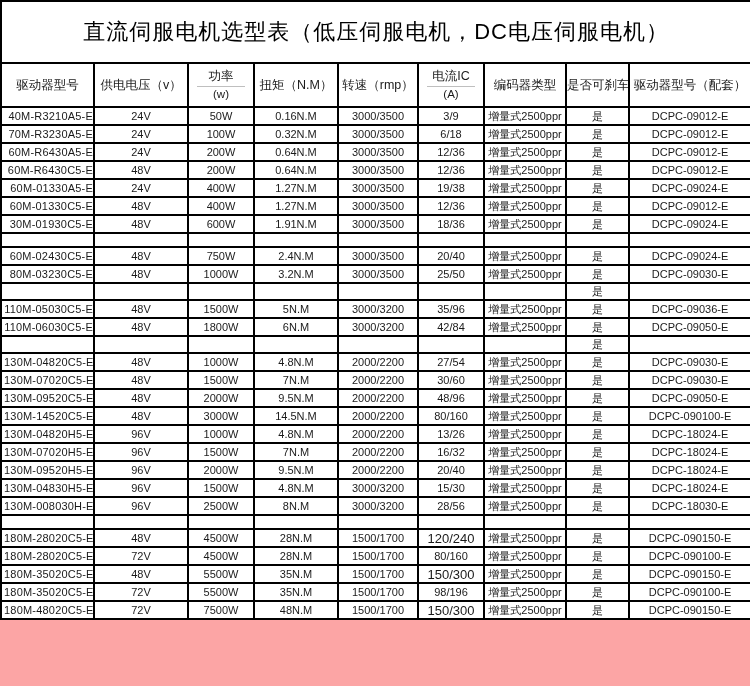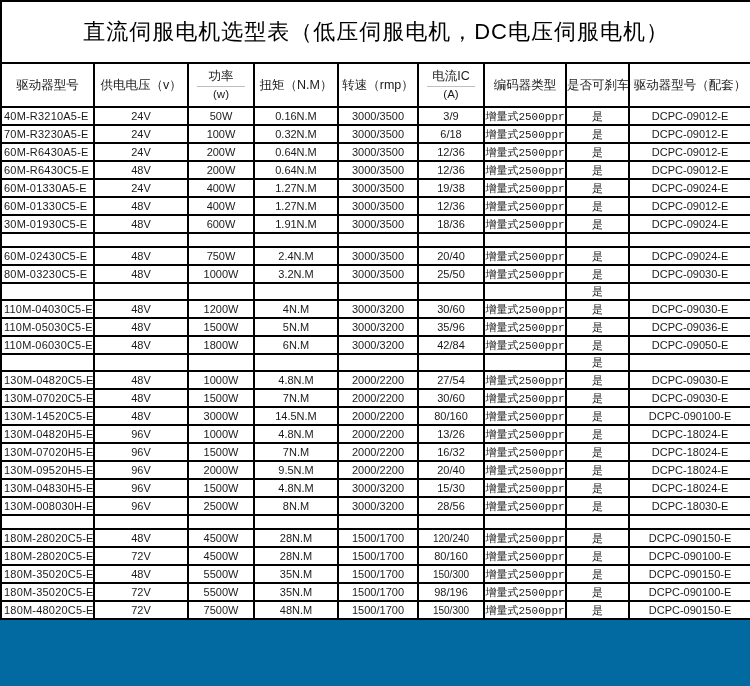--- a/index.html
+++ b/index.html
@@ -5,21 +5,21 @@
   html, body {
     margin: 0;
     padding: 0;
     background: #ffffff;
     font-family: "Liberation Sans", "DejaVu Sans", sans-serif;
     color: #1a1a1a;
   }
   .page {
     width: 750px;
     height: 686px;
-    background: #0369a1;
+    background: #fca5a5;
     overflow: hidden;
   }
   table.selection-table {
     width: 750px;
     border-collapse: collapse;
     table-layout: fixed;
     background: #ffffff;
   }
   table.selection-table th,
   table.selection-table td {
@@ -48,23 +48,23 @@
   .h-main { line-height: 15px; }
   .h-sub {
     line-height: 14px;
     font-size: 11.5px;
     border-top: 1px solid #bfbfbf;
     margin: 2px 8px 0 8px;
   }
   tbody tr.data td { height: 16px; font-size: 11px; }
   tbody tr.sep td  { height: 12px; font-size: 11px; }
   tbody td { text-align: center; vertical-align: middle; }
-  tbody td.c0 { text-align: left; padding-left: 2px; letter-spacing: 0.2px; }
-  tbody td.c6 { letter-spacing: 0; font-family: Liberation Mono, monospace; }
-  tbody td.c5.small { font-size: 10px; margin-top: 36px; }
+  tbody td.c0 { text-align: right; padding-left: 2px; letter-spacing: 0.2px; }
+  tbody td.c6 { letter-spacing: 0; }
+  tbody td.c5.small { font-size: 13px; margin-top: 36px; }
 </style>
 </head>
 <body>
 
 <div class="page">
   <table class="selection-table">
     <colgroup>
       <col style="width:93px">
       <col style="width:94px">
       <col style="width:66px">
@@ -227,31 +227,20 @@
           <td class="c1"></td>
           <td class="c2"></td>
           <td class="c3"></td>
           <td class="c4"></td>
           <td class="c5"></td>
           <td class="c6"></td>
           <td class="c7">是</td>
           <td class="c8"></td>
         </tr>
         <tr class="data">
-          <td class="c0">110M-04030C5-E</td>
-          <td class="c1">48V</td>
-          <td class="c2">1200W</td>
-          <td class="c3">4N.M</td>
-          <td class="c4">3000/3200</td>
-          <td class="c5">30/60</td>
-          <td class="c6">增量式2500ppr</td>
-          <td class="c7">是</td>
-          <td class="c8">DCPC-09030-E</td>
-        </tr>
-        <tr class="data">
           <td class="c0">110M-05030C5-E</td>
           <td class="c1">48V</td>
           <td class="c2">1500W</td>
           <td class="c3">5N.M</td>
           <td class="c4">3000/3200</td>
           <td class="c5">35/96</td>
           <td class="c6">增量式2500ppr</td>
           <td class="c7">是</td>
           <td class="c8">DCPC-09036-E</td>
         </tr>
@@ -291,20 +280,31 @@
         <tr class="data">
           <td class="c0">130M-07020C5-E</td>
           <td class="c1">48V</td>
           <td class="c2">1500W</td>
           <td class="c3">7N.M</td>
           <td class="c4">2000/2200</td>
           <td class="c5">30/60</td>
           <td class="c6">增量式2500ppr</td>
           <td class="c7">是</td>
           <td class="c8">DCPC-09030-E</td>
+        </tr>
+        <tr class="data">
+          <td class="c0">130M-09520C5-E</td>
+          <td class="c1">48V</td>
+          <td class="c2">2000W</td>
+          <td class="c3">9.5N.M</td>
+          <td class="c4">2000/2200</td>
+          <td class="c5">48/96</td>
+          <td class="c6">增量式2500ppr</td>
+          <td class="c7">是</td>
+          <td class="c8">DCPC-09050-E</td>
         </tr>
         <tr class="data">
           <td class="c0">130M-14520C5-E</td>
           <td class="c1">48V</td>
           <td class="c2">3000W</td>
           <td class="c3">14.5N.M</td>
           <td class="c4">2000/2200</td>
           <td class="c5">80/160</td>
           <td class="c6">增量式2500ppr</td>
           <td class="c7">是</td>

